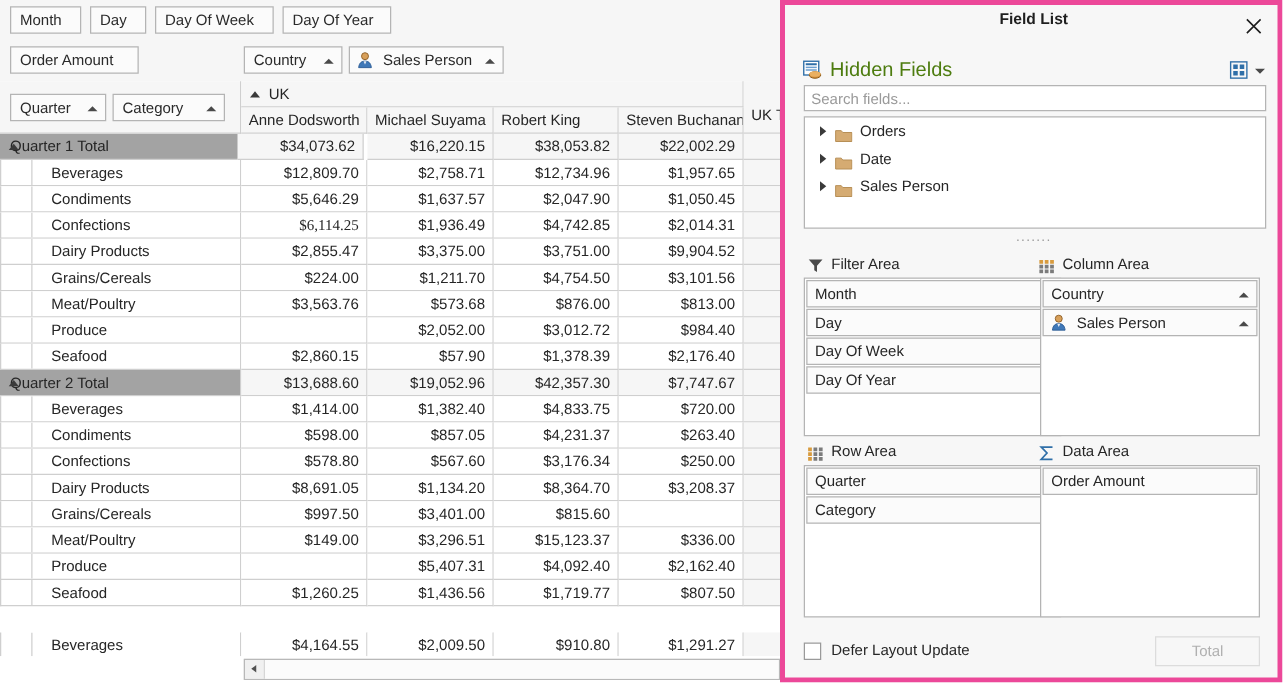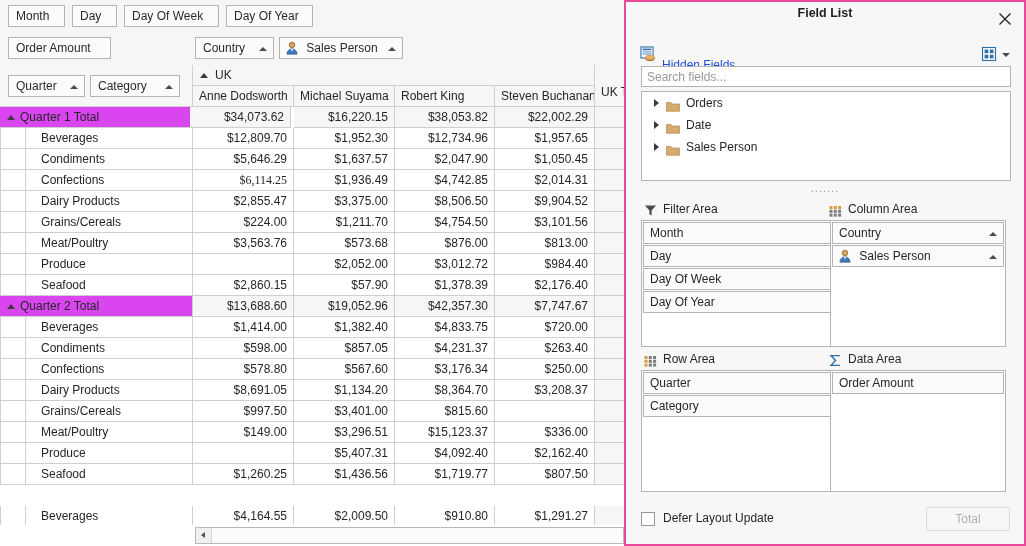--- a/index.html
+++ b/index.html
@@ -109,21 +109,21 @@
   .rowhdr {
     position: absolute; left: 0; top: 0;
     width: 193px; height: 21px;
     box-sizing: border-box;
     border-right: 1px solid #cfcfcf;
     border-bottom: 1px solid #cfcfcf;
     font-size: 12px; line-height: 20px;
     color: #262626;
     white-space: nowrap; overflow: hidden;
   }
-  .rowhdr.total { background: #d946ef; padding-left: 20px; }
+  .rowhdr.total { background: #a3a3a3; padding-left: 8px; }
   .rowhdr.child { background: #ffffff; padding-left: 40px; border-left: 1px solid #cfcfcf; }
   .rowhdr.child::before {
     content: ""; position: absolute; left: 0; top: 0; bottom: 0; width: 24px;
     border-right: 1px solid #cfcfcf;
   }
   .dcell {
     position: absolute; top: 0; height: 21px;
     box-sizing: border-box;
     border-right: 1px solid #cfcfcf;
     border-bottom: 1px solid #cfcfcf;
@@ -160,41 +160,41 @@
   .bottom-strip {
     position: absolute; left: 0; top: 525px; width: 624px; height: 21px;
     background: #ffffff;
   }
 
   
   #fieldlist {
     position: absolute; left: 624px; top: 0;
     width: 402px; height: 546px;
     box-sizing: border-box;
-    border: 2px solid #ec4899;
+    border: 4px solid #ec4899;
     background: #f7f7f7;
   }
   .fl-title {
     position: absolute; left: 0; top: 4px; width: 398px;
     text-align: center;
     font-size: 12.5px; font-weight: bold;
     color: #1f1f1f;
   }
   .fl-close {
     position: absolute; right: 10px; top: 8px;
     width: 18px; height: 18px;
     cursor: default;
   }
   .fl-close svg { display: block; }
 
   .hidden-fields-row {
     position: absolute; left: 14px; top: 42px; width: 372px; height: 22px;
   }
   .hf-icon { position: absolute; left: 0; top: 2px; width: 16px; height: 16px; }
-  .hf-label { position: absolute; left: 22px; top: 2px; font-size: 12px; color: #1d4ed8; margin-top: 12px; }
+  .hf-label { position: absolute; left: 22px; top: 2px; font-size: 16px; color: #4d7c0f; }
   .viewmode-btn { position: absolute; right: 0; top: 1px; width: 32px; height: 18px; }
   .viewmode-btn svg { position: absolute; left: 0; top: 1px; }
   .viewmode-btn .caret {
     position: absolute; right: 2px; top: 8px;
     width: 0; height: 0;
     border-left: 4px solid transparent;
     border-right: 4px solid transparent;
     border-top: 4px solid #4a4a4a;
   }
 
@@ -391,21 +391,21 @@
             <div class="rowhdr total"><span class="expander"></span><span>Quarter 1 Total</span></div>
             <div class="dcell total" style="left: 190px; width: 101px; text-align: right;">$34,073.62</div>
             <div class="dcell total" style="left: 294px; width: 101px;">$16,220.15</div>
             <div class="dcell total" style="left: 395px; width: 100px;">$38,053.82</div>
             <div class="dcell total" style="left: 495px; width: 100px;">$22,002.29</div>
             <div class="dcell total" style="left: 595px; width: 29px; border-right: 0px;"></div>
           </div>
           <div class="drow" style="top: 21px;">
             <div class="rowhdr child"><span>Beverages</span></div>
             <div class="dcell norm" style="left: 193px; width: 101px;">$12,809.70</div>
-            <div class="dcell norm" style="left: 294px; width: 101px;">$1,952.30</div>
+            <div class="dcell norm" style="left: 294px; width: 101px;">$2,758.71</div>
             <div class="dcell norm" style="left: 395px; width: 100px;">$12,734.96</div>
             <div class="dcell norm" style="left: 495px; width: 100px;">$1,957.65</div>
             <div class="dcell total" style="left: 595px; width: 29px; border-right: 0px;"></div>
           </div>
           <div class="drow" style="top: 42px;">
             <div class="rowhdr child"><span>Condiments</span></div>
             <div class="dcell norm" style="left: 193px; width: 101px;">$5,646.29</div>
             <div class="dcell norm" style="left: 294px; width: 101px;">$1,637.57</div>
             <div class="dcell norm" style="left: 395px; width: 100px;">$2,047.90</div>
             <div class="dcell norm" style="left: 495px; width: 100px;">$1,050.45</div>
@@ -416,21 +416,21 @@
             <div class="dcell norm" style="left: 193px; width: 101px; font-family: Liberation Serif, serif;">$6,114.25</div>
             <div class="dcell norm" style="left: 294px; width: 101px;">$1,936.49</div>
             <div class="dcell norm" style="left: 395px; width: 100px;">$4,742.85</div>
             <div class="dcell norm" style="left: 495px; width: 100px;">$2,014.31</div>
             <div class="dcell total" style="left: 595px; width: 29px; border-right: 0px;"></div>
           </div>
           <div class="drow" style="top: 84px;">
             <div class="rowhdr child"><span>Dairy Products</span></div>
             <div class="dcell norm" style="left: 193px; width: 101px;">$2,855.47</div>
             <div class="dcell norm" style="left: 294px; width: 101px;">$3,375.00</div>
-            <div class="dcell norm" style="left: 395px; width: 100px;">$8,506.50</div>
+            <div class="dcell norm" style="left: 395px; width: 100px;">$3,751.00</div>
             <div class="dcell norm" style="left: 495px; width: 100px;">$9,904.52</div>
             <div class="dcell total" style="left: 595px; width: 29px; border-right: 0px;"></div>
           </div>
           <div class="drow" style="top: 105px;">
             <div class="rowhdr child"><span>Grains/Cereals</span></div>
             <div class="dcell norm" style="left: 193px; width: 101px;">$224.00</div>
             <div class="dcell norm" style="left: 294px; width: 101px;">$1,211.70</div>
             <div class="dcell norm" style="left: 395px; width: 100px;">$4,754.50</div>
             <div class="dcell norm" style="left: 495px; width: 100px;">$3,101.56</div>
             <div class="dcell total" style="left: 595px; width: 29px; border-right: 0px;"></div>

